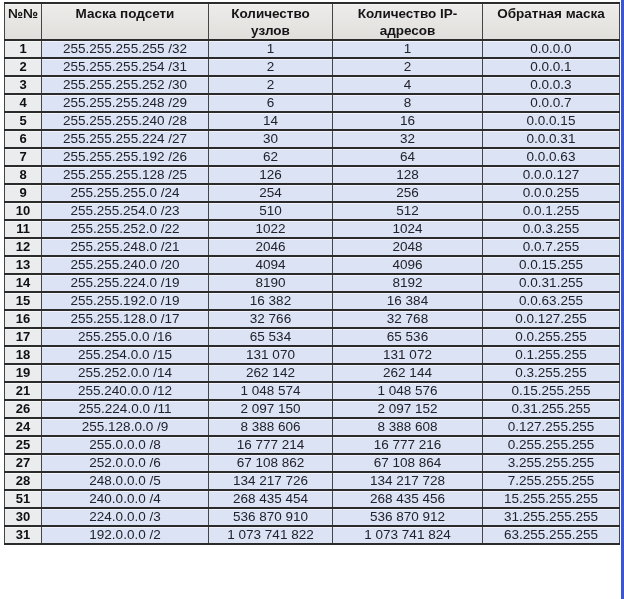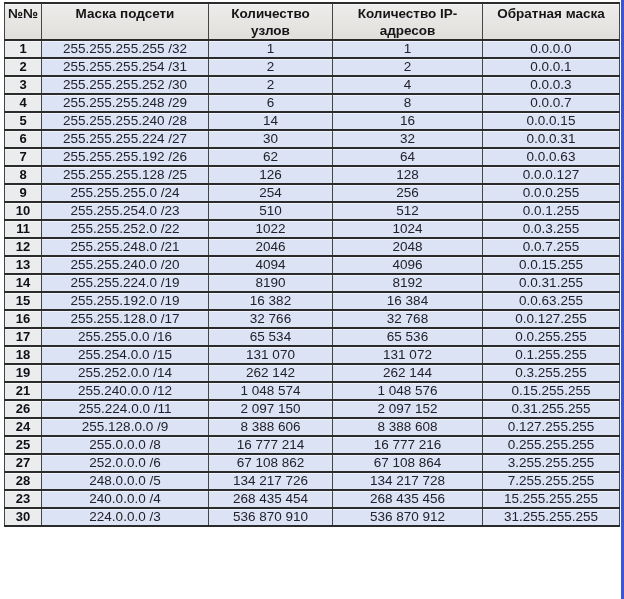--- a/index.html
+++ b/index.html
@@ -263,31 +263,38 @@
     <td class="val">3.255.255.255</td>
   </tr>
         <tr>
     <td class="num">28</td>
     <td class="val">248.0.0.0 /5</td>
     <td class="val">134 217 726</td>
     <td class="val">134 217 728</td>
     <td class="val">7.255.255.255</td>
   </tr>
         <tr>
-    <td class="num">23</td>
+    <td class="num">51</td>
     <td class="val">240.0.0.0 /4</td>
     <td class="val">268 435 454</td>
     <td class="val">268 435 456</td>
     <td class="val">15.255.255.255</td>
   </tr>
         <tr>
     <td class="num">30</td>
     <td class="val">224.0.0.0 /3</td>
     <td class="val">536 870 910</td>
     <td class="val">536 870 912</td>
     <td class="val">31.255.255.255</td>
   </tr>
+        <tr>
+    <td class="num">31</td>
+    <td class="val">192.0.0.0 /2</td>
+    <td class="val">1 073 741 822</td>
+    <td class="val">1 073 741 824</td>
+    <td class="val">63.255.255.255</td>
+  </tr>
       </tbody>
   </table>
 
   <div class="blue-edge"></div>
 
 </div>
 
 </body></html>

